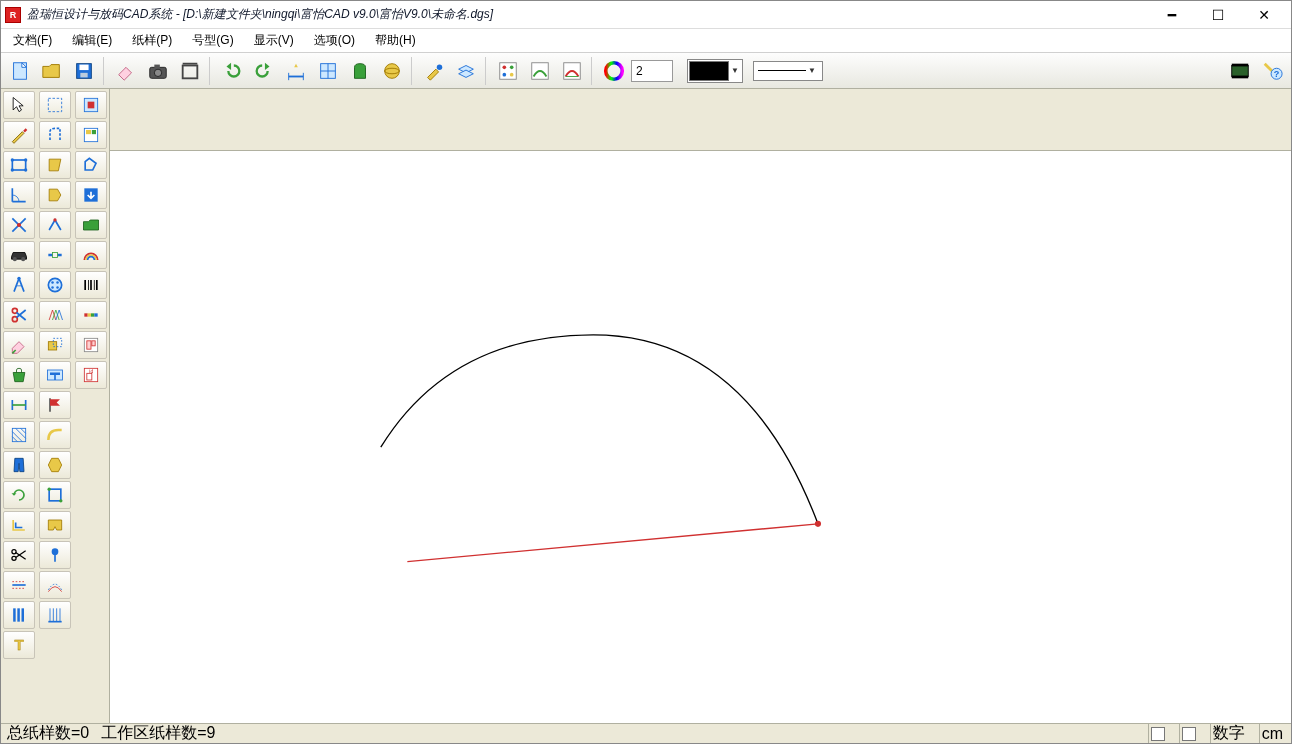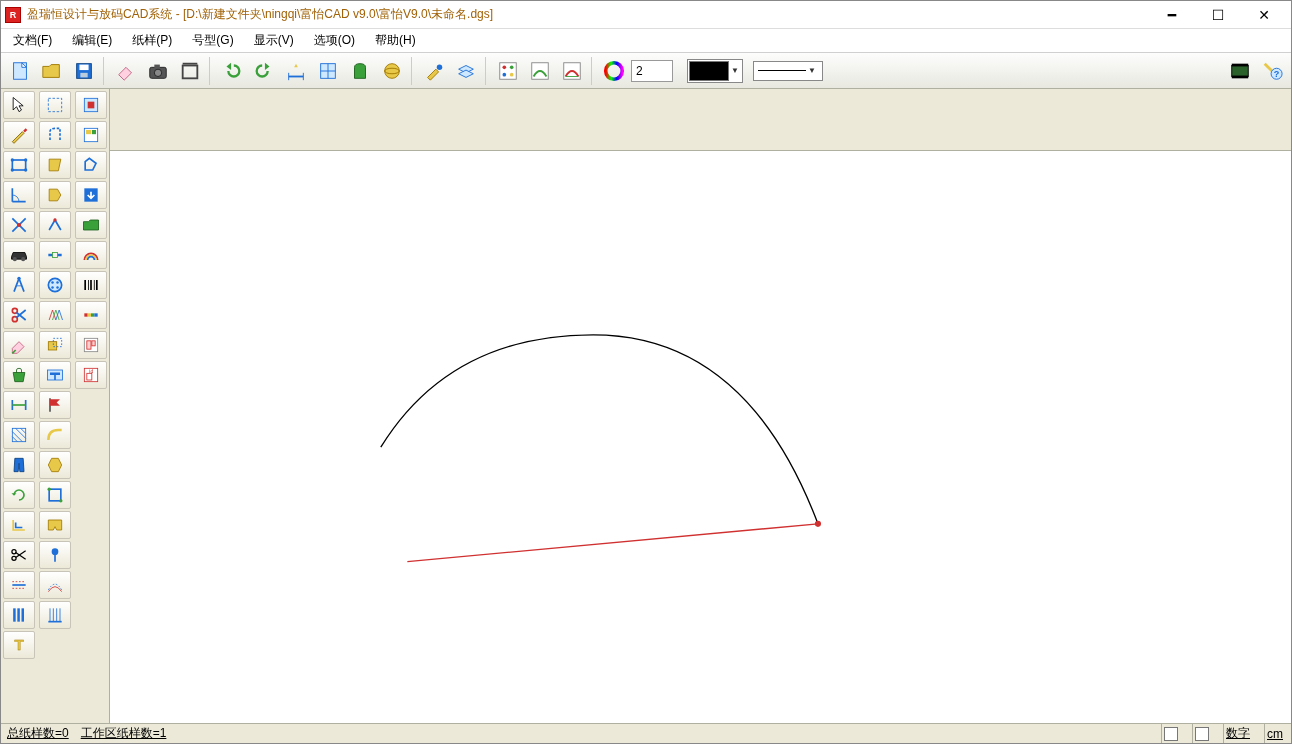--- a/index.html
+++ b/index.html
@@ -1,41 +1,41 @@
 <!DOCTYPE html>
 <html><head>
 <meta charset="utf-8">
 <style>
   * { box-sizing: border-box; margin: 0; padding: 0; }
   body { font-family: "Microsoft YaHei", "SimSun", sans-serif; font-size: 12px; background: #f0f0f0; overflow: hidden; width: 1292px; height: 744px; }
   .window { width: 1292px; height: 744px; background: #fff; display: flex; flex-direction: column; border: 1px solid #888; }
   .titlebar { height: 28px; background: #fff; display: flex; align-items: center; padding: 0 4px; border-bottom: 1px solid #ddd; }
   .titlebar .app-icon { width: 16px; height: 16px; background: #d22; border: 1px solid #a00; margin-right: 6px; display:flex;align-items:center;justify-content:center; color:#fff; font-size:9px; font-weight:bold;}
-  .titlebar .title { flex: 1; color: #a16207; font-size: 12px; }
+  .titlebar .title { flex: 1; color: #0f172a; font-size: 12px; font-style: italic; }
   .titlebar .win-btns { display: flex; }
   .titlebar .win-btn { width: 46px; height: 28px; display: flex; align-items: center; justify-content: center; color: #000; font-size: 14px; }
   .menubar { height: 24px; background: #fff; display: flex; align-items: center; padding: 0 8px; border-bottom: 1px solid #d0d0d0; gap: 12px;}
   .menubar .menu-item { font-size: 12px; color: #000; padding: 2px 4px; cursor: default; }
   .toolbar-main { height: 36px; background: linear-gradient(#fdfdfd,#e8e8e0); border-bottom: 1px solid #b0b0a0; display: flex; align-items: center; padding: 2px 4px; gap: 2px;}
   .tb-btn { width: 30px; height: 30px; border: 1px solid transparent; border-radius: 3px; display: flex; align-items: center; justify-content: center; cursor: default; }
   .tb-sep { width: 4px; height: 28px; border-left: 1px solid #ccc; margin: 0 2px; }
   .tb-input { width: 42px; height: 22px; border: 1px solid #999; background: #fff; padding: 0 4px; font-size: 12px;}
   .tb-swatch { width: 40px; height: 20px; background: #000; border: 1px solid #777; }
   .tb-dropdown { width: 12px; height:20px; display:flex; align-items:center; justify-content:center; font-size:8px; color:#333;}
   .tb-linestyle { width: 70px; height: 20px; border:1px solid #888; background:#fff; display:flex; align-items:center; padding:0 4px;}
   .tb-linestyle .line { flex:1; height:1px; background:#000;}
   .content-row { flex: 1; display: flex; min-height: 0; }
   .side-toolbars { display: flex; background: #ece9d8; border-right: 1px solid #b0b0a0;}
   .side-col { display: flex; flex-direction: column; padding: 2px; gap: 2px;}
   .side-btn { width: 32px; height: 28px; border: 1px solid #c8c4b8; border-radius: 2px; background: linear-gradient(#fff,#ece9d8); display:flex; align-items:center; justify-content:center; cursor:default;}
   .canvas-wrap { flex:1; display:flex; flex-direction:column; background:#fff;}
   .ruler-area { height:62px; background:#ece9d8; border-bottom:1px solid #b0b0a0; display:flex; align-items:flex-end;}
   .canvas { flex:1; position:relative; background:#fff;}
   svg.drawing { position:absolute; inset:0; width:100%; height:100%;}
-  .statusbar { height: 20px; background: #ece9d8; border-top: 1px solid #b0b0a0; display:flex; align-items:center; font-size:12px; padding: 0 6px; gap:12px;text-decoration:underline;}
+  .statusbar { height: 20px; background: #ece9d8; border-top: 1px solid #b0b0a0; display:flex; align-items:center; font-size:16px; padding: 0 6px; gap:12px;}
   .statusbar .spacer { flex:1;}
   .status-cell { border-left:1px solid #b0b0a0; padding:0 2px; height:100%; display:flex; align-items:center;}
   .status-swatch { width:14px; height:14px; border:1px solid #777;}
   .ico { width:22px; height:22px; display:flex; align-items:center; justify-content:center;}
 </style>
 </head>
 <body>
 
 <div class="window">
 
@@ -577,21 +577,21 @@
           <path d="M 262 290 Q 330 180 470 180 Q 620 180 690 365" fill="none" stroke="#000" stroke-width="1.3"></path>
           <line x1="288" y1="402" x2="690" y2="365" stroke="#d03030" stroke-width="1.3"></line>
           <circle cx="690" cy="365" r="3" fill="#d03030"></circle>
         </svg>
       </div>
     </div>
   </div>
 
   <div class="statusbar">
     <div>总纸样数=0</div>
-    <div>工作区纸样数=1</div>
+    <div>工作区纸样数=9</div>
     <div class="spacer"></div>
     <div class="status-cell">
         <div class="status-swatch" style="background:#fff"></div>
       </div>
     <div class="status-cell">
         <div class="status-swatch" style="background:#fff"></div>
       </div>
     <div class="status-cell">数字</div>
     <div class="status-cell">cm</div>
   </div>

